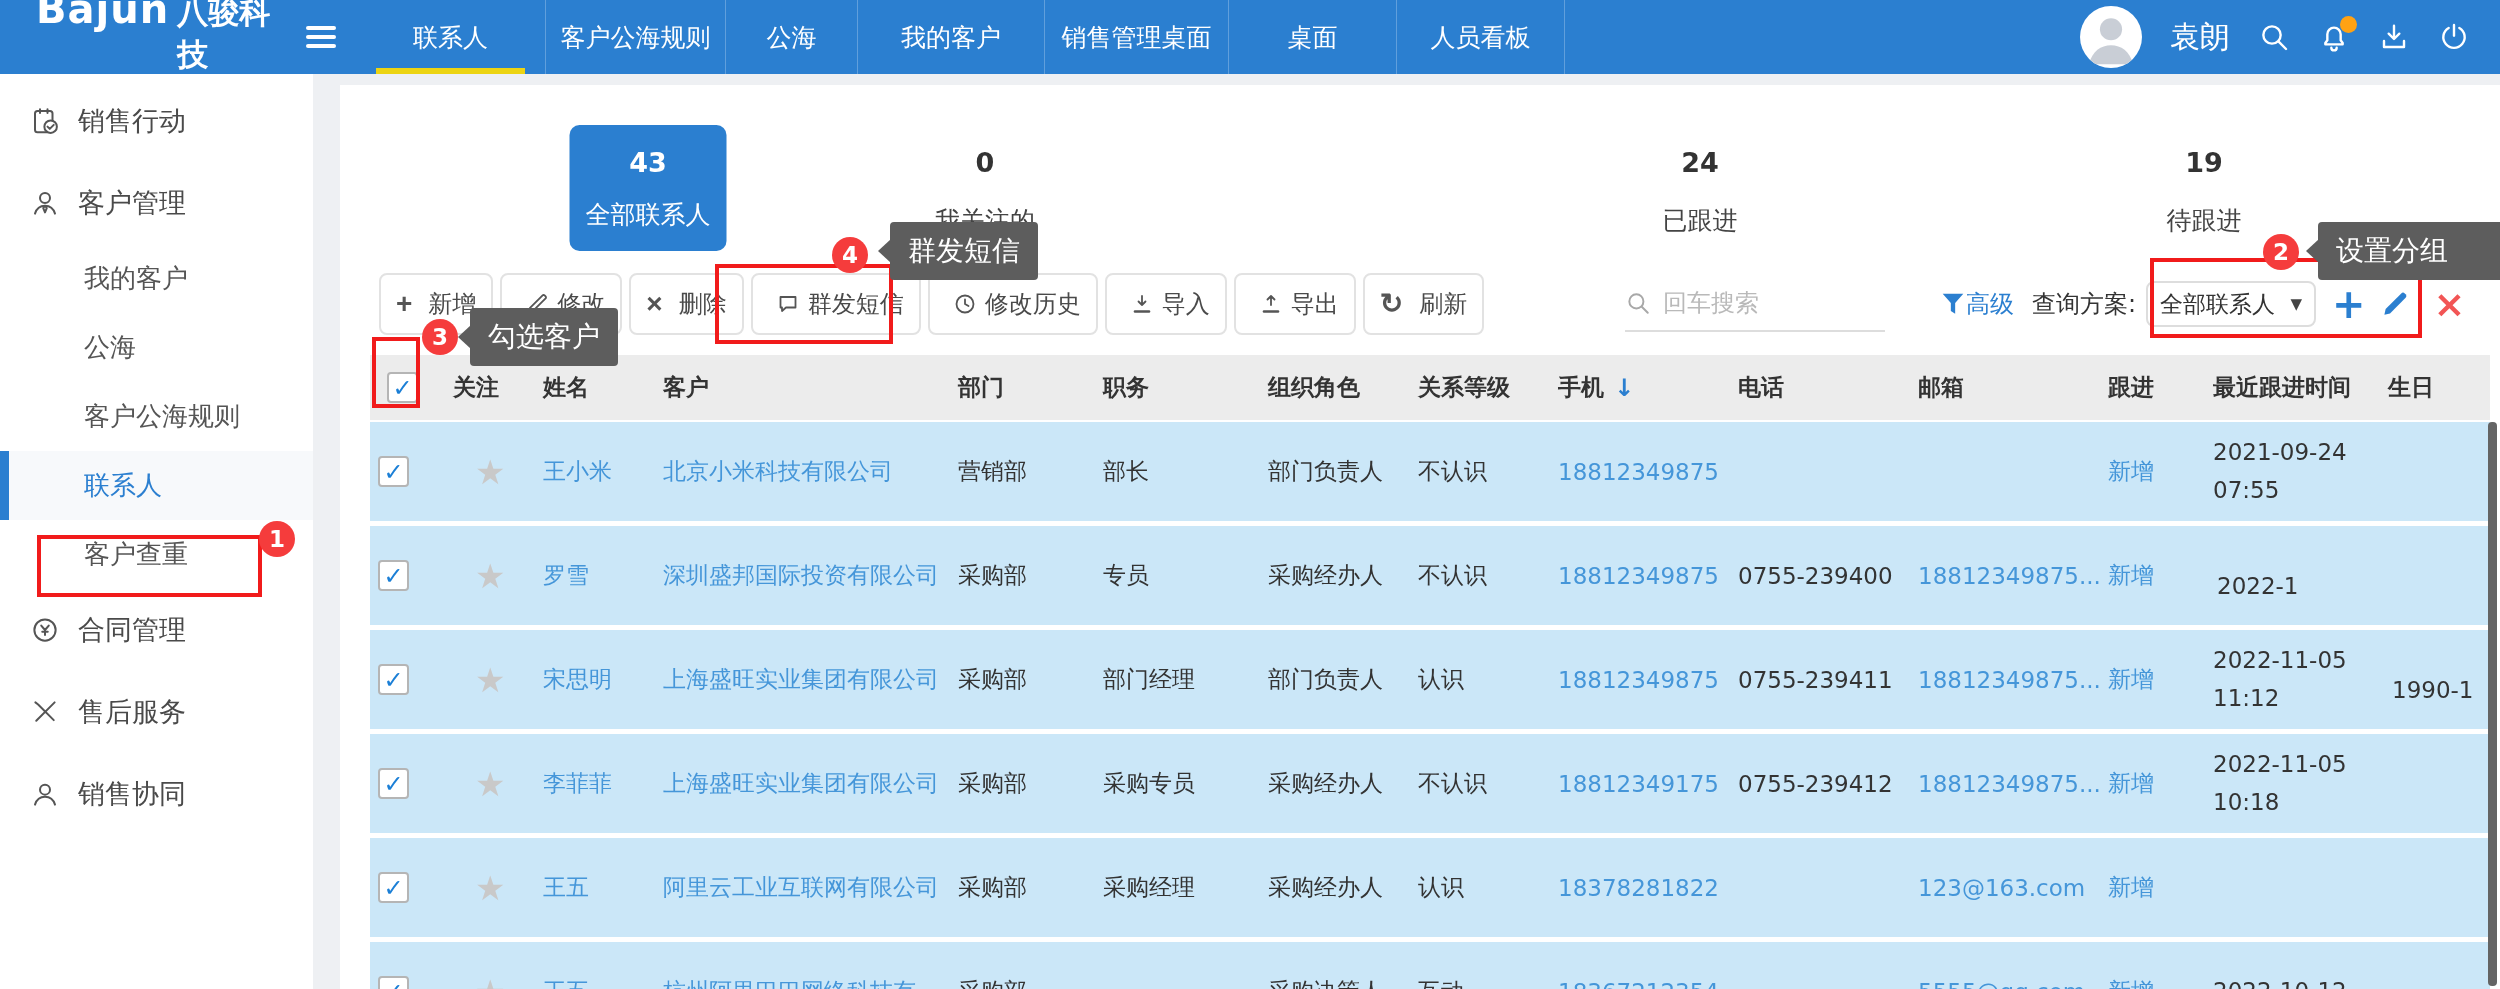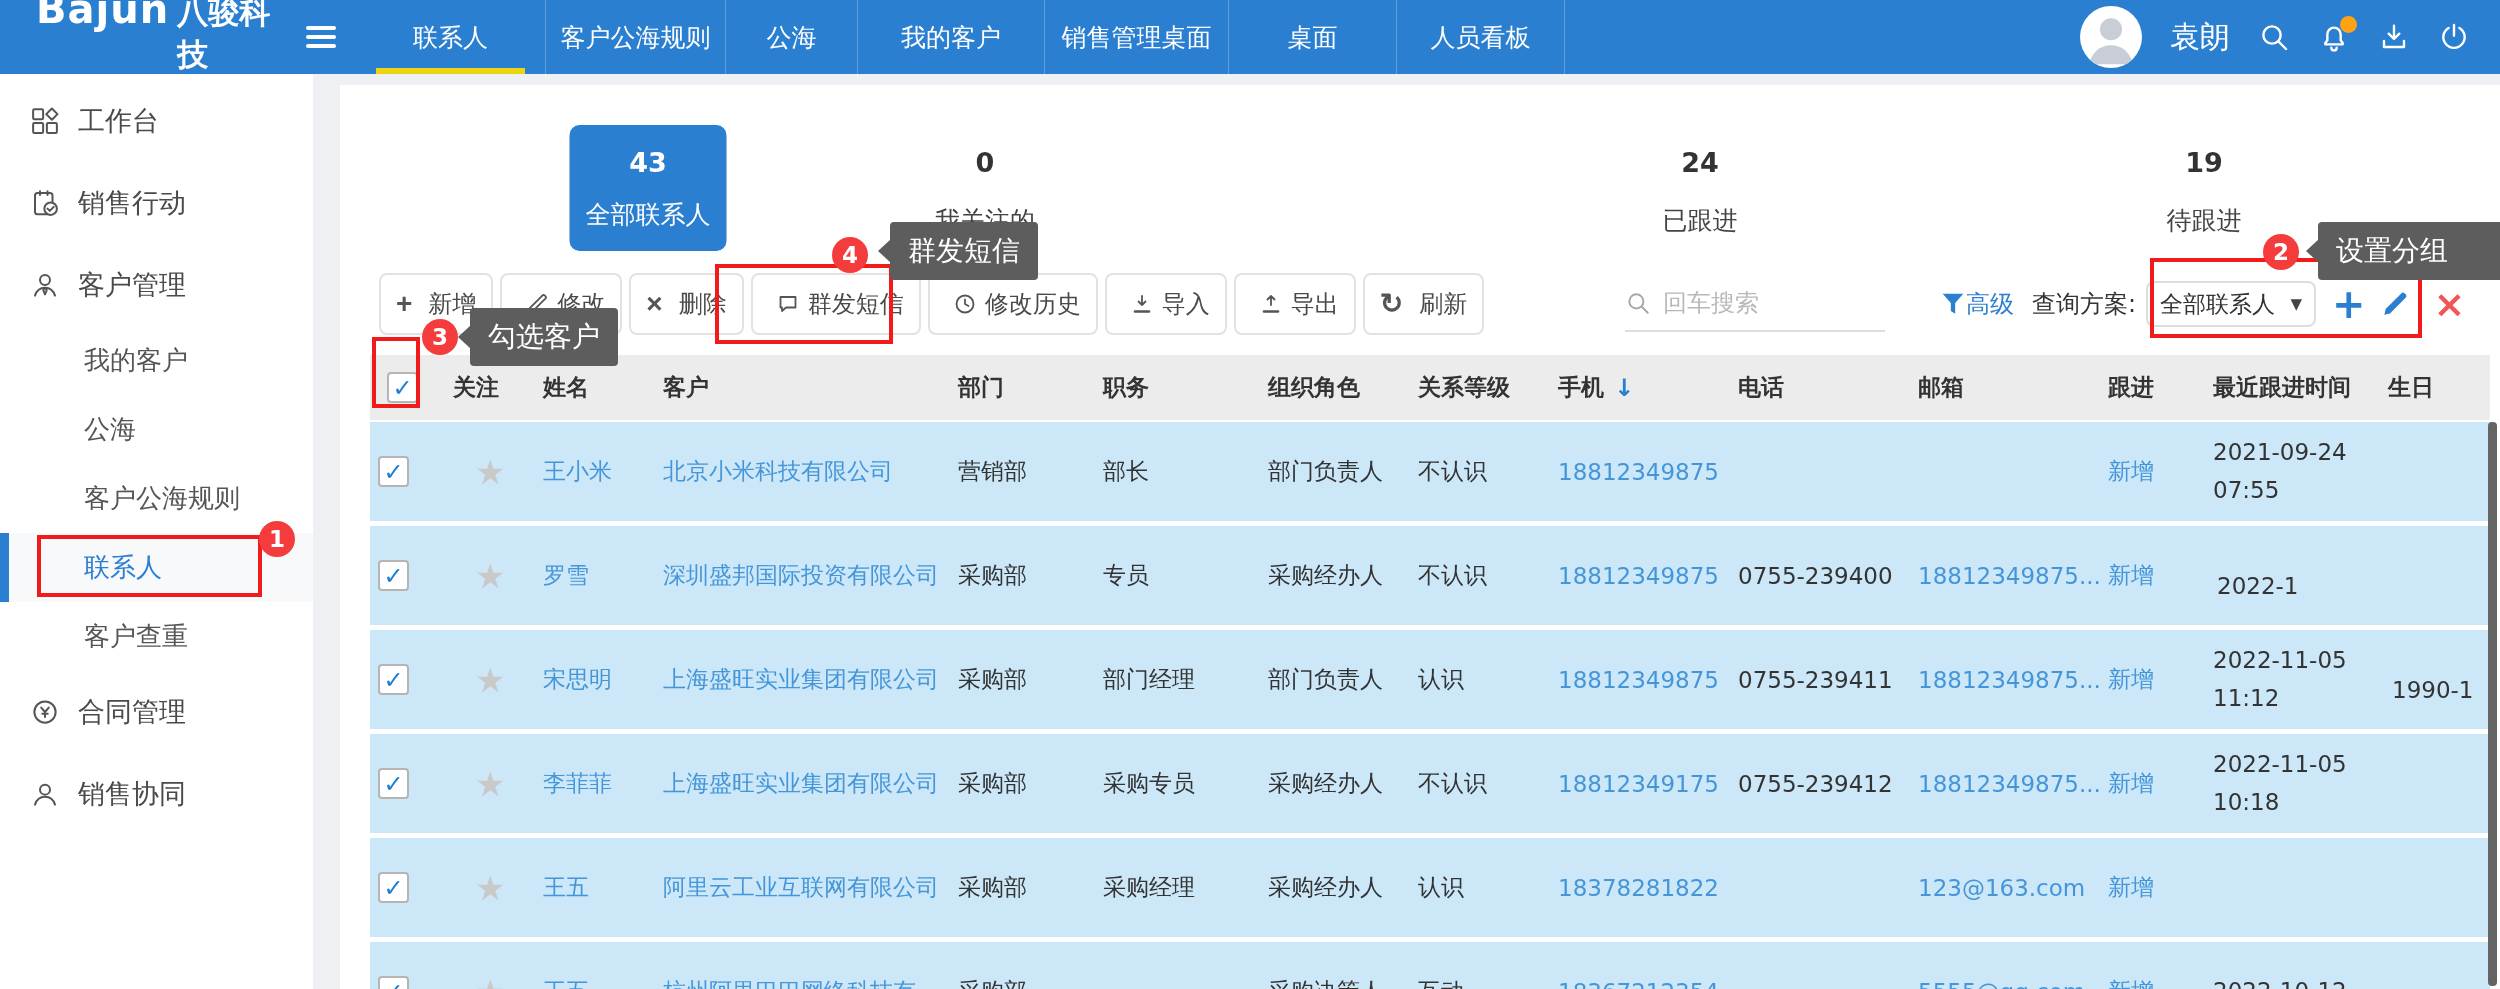--- a/index.html
+++ b/index.html
@@ -209,31 +209,20 @@
       <span class="tb-icon">
         <svg viewBox="0 0 24 24">
             <path d="M12 3v8"></path>
             <path d="M8 5.2a8 8 0 108 0"></path>
           </svg>
       </span>
     </div>
   </header>
 
   <aside class="sidebar">
-    <div class="side-item i0 top">
-        <span class="side-icon">
-          <svg viewBox="0 0 24 24">
-            <rect x="2.5" y="2.5" width="8" height="8" rx="1"></rect>
-            <rect x="2.5" y="13.5" width="8" height="8" rx="1"></rect>
-            <rect x="13.5" y="13.5" width="8" height="8" rx="1"></rect>
-            <path d="M17.5 2L22 6.5L17.5 11L13 6.5z"></path>
-          </svg>
-        </span>
-        <span class="side-label">工作台</span>
-      </div>
       <div class="side-item i1 top">
         <span class="side-icon">
           <svg viewBox="0 0 24 24">
             <rect x="4" y="4" width="14" height="17" rx="2"></rect>
             <path d="M8 2.5v3M14 2.5v3"></path>
             <circle cx="16.5" cy="16.5" r="5" fill="#fff"></circle>
             <path d="M14 16.5l1.8 1.8 3.2-3.2"></path>
           </svg>
         </span>
         <span class="side-label">销售行动</span>
@@ -269,20 +258,28 @@
         <span class="side-label">客户查重</span>
       </div>
       <div class="side-item i9 top">
         <span class="side-icon">
           <svg viewBox="0 0 24 24">
             <circle cx="12" cy="12" r="8.5"></circle>
             <path d="M9 8.5l3 3.5 3-3.5M12 12v4M9.8 13.3h4.4"></path>
           </svg>
         </span>
         <span class="side-label">合同管理</span>
+      </div>
+      <div class="side-item i10 top">
+        <span class="side-icon">
+          <svg viewBox="0 0 24 24">
+            <path d="M5 19L17.5 6.5M6.5 6L19 18.5M17.5 6.5l2.2-2.2M4.3 4.3L6.5 6"></path>
+          </svg>
+        </span>
+        <span class="side-label">售后服务</span>
       </div>
       <div class="side-item i11 top">
         <span class="side-icon">
           <svg viewBox="0 0 24 24">
             <circle cx="12" cy="8.5" r="4"></circle>
             <path d="M4 20.5c1.3-4.2 4.3-6.3 8-6.3s6.7 2.1 8 6.3"></path>
           </svg>
         </span>
         <span class="side-label">销售协同</span>
       </div>

